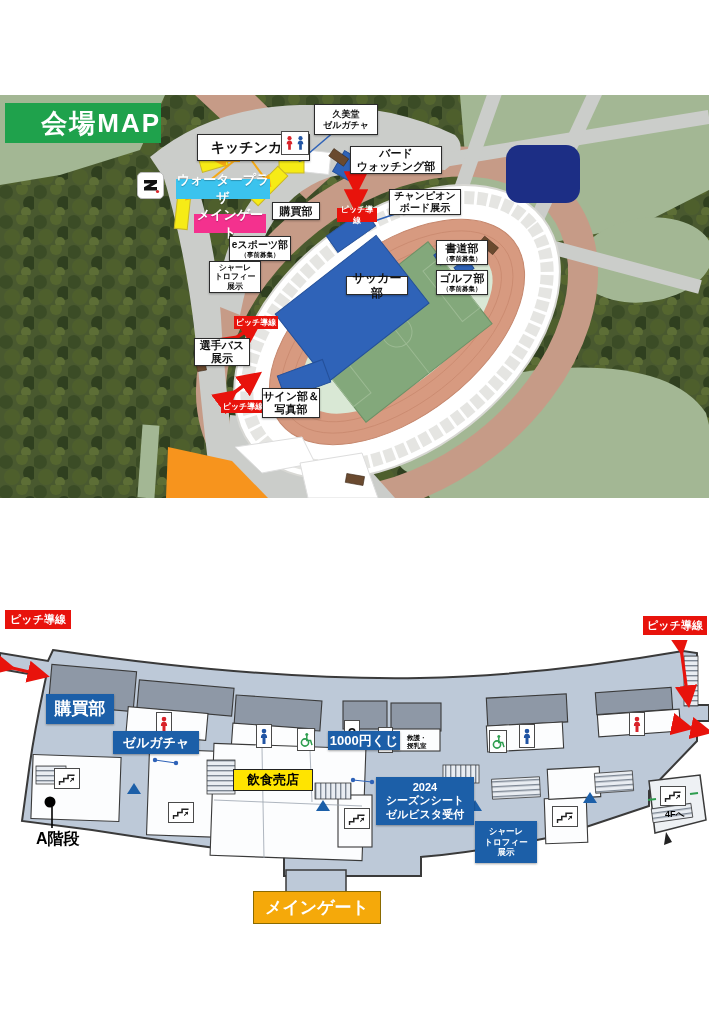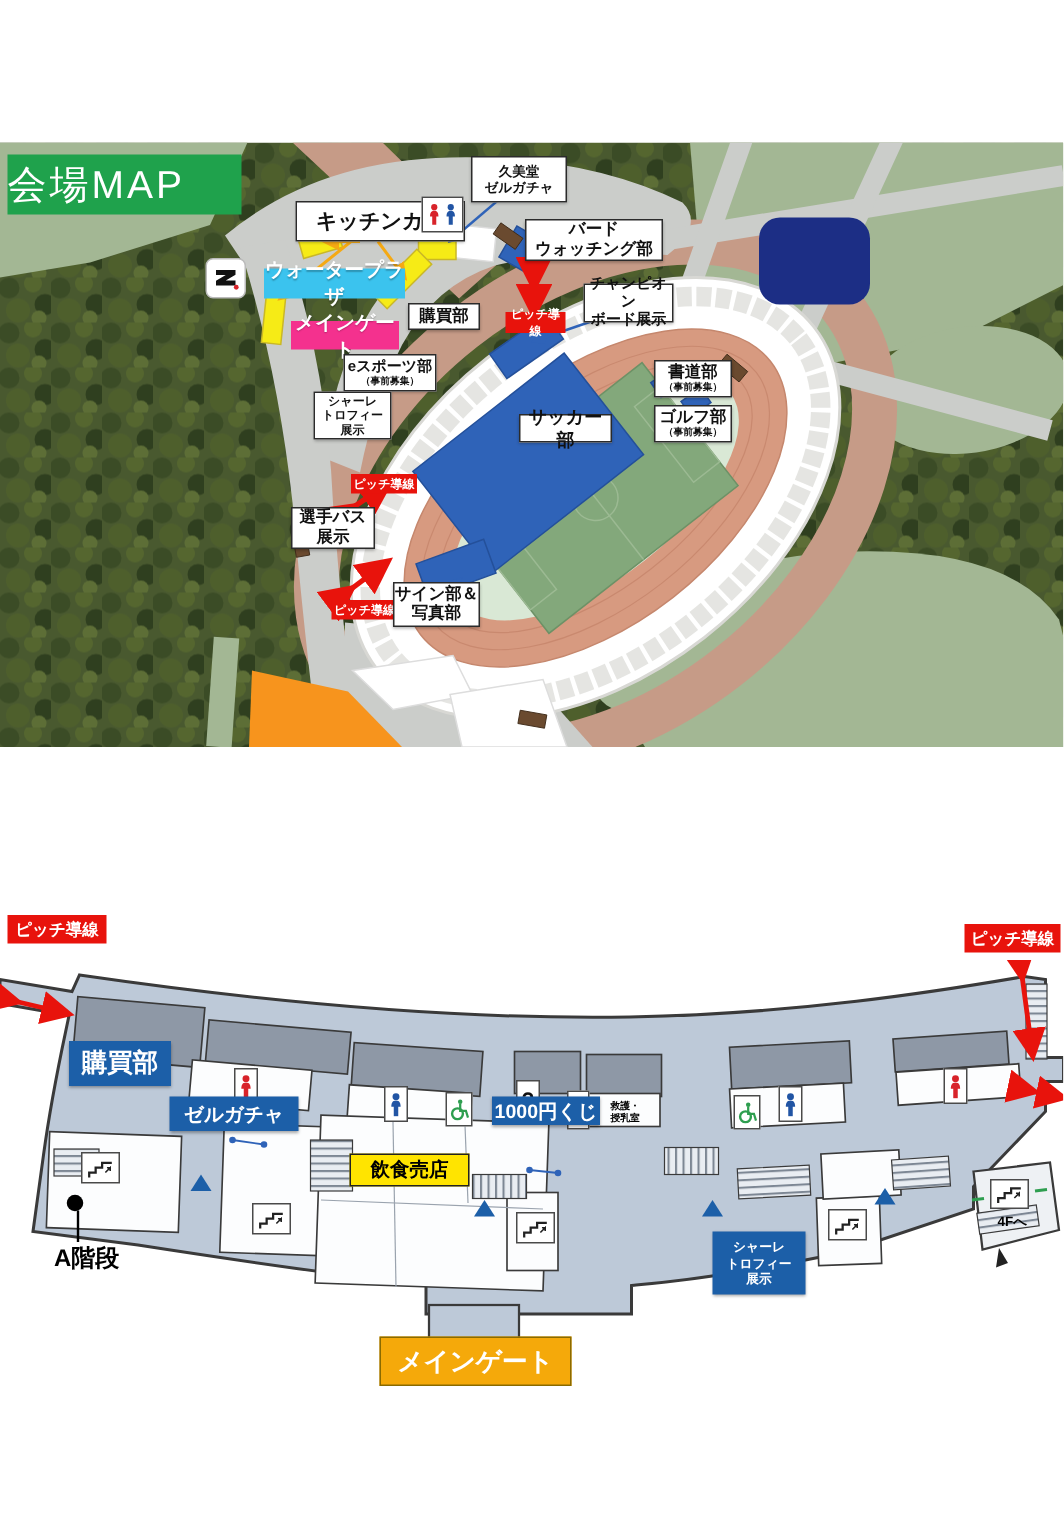--- a/index.html
+++ b/index.html
@@ -4,22 +4,22 @@
 <style>
   :root{
     --header-green:#1fa24c; --label-blue:#1c5fa8; --red:#e8130c; --cyan:#3bc3ee;
     --pink:#f4318e; --yellow:#ffe400; --gate-orange:#f5a90a; --navy-building:#1c2e85;
   }
   html,body{margin:0;padding:0;background:#fff;}
   .page{position:relative;width:709px;height:1024px;background:#fff;overflow:hidden;
         font-family:"Liberation Sans","DejaVu Sans",sans-serif;color:#111;}
   .abs{position:absolute;box-sizing:border-box;}
   svg{display:block;}
-  .gtitle{background:var(--header-green);color:#fff;font-weight:normal;text-align:center;
-          display:flex;align-items:center;justify-content:flex-start;letter-spacing:2px;}
+  .gtitle{background:var(--header-green);color:#fff;font-weight:bold;text-align:center;
+          display:flex;align-items:center;justify-content:flex-end;letter-spacing:2px;}
   .wbox{background:#fff;border:1px solid #2b2b2b;color:#111;font-weight:bold;text-align:center;
         display:flex;flex-direction:column;align-items:center;justify-content:center;line-height:1.18;
         box-shadow:0 1px 2px rgba(0,0,0,.3);}
   .bbox{background:var(--label-blue);color:#fff;font-weight:bold;text-align:center;
         display:flex;flex-direction:column;align-items:center;justify-content:center;line-height:1.22;
         box-shadow:0 1px 2px rgba(0,0,0,.35);}
   .rbox{background:var(--red);color:#fff;font-weight:bold;text-align:center;
         display:flex;align-items:center;justify-content:center;}
   .ybox{background:var(--yellow);border:1px solid #222;color:#000;font-weight:bold;text-align:center;
         display:flex;align-items:center;justify-content:center;}
@@ -213,21 +213,21 @@
 
   <div class="abs wbox" style="left:272px;top:202px;width:48px;height:18px;font-size:11px">
     <span>購買部</span>
   </div>
 
   <div class="abs wbox" style="left:350px;top:146px;width:92px;height:28px;font-size:11px">
     <span>バード</span>
       <span>ウォッチング部</span>
   </div>
 
-  <div class="abs wbox" style="left:389px;top:189px;width:60px;height:26px;font-size:10px">
+  <div class="abs wbox" style="left:389px;top:189px;width:72px;height:26px;font-size:10px">
     <span>チャンピオン</span>
       <span>ボード展示</span>
   </div>
 
   <div class="abs rbox" style="left:337px;top:208px;width:40px;height:14px;font-size:8px">
     <span>ピッチ導線</span>
   </div>
 
   <div class="abs wbox" style="left:436px;top:240px;width:52px;height:25px">
     <span style="font-size:11px">書道部</span>
@@ -460,20 +460,25 @@
   </div>
 
   <div class="abs bbox" style="left:328px;top:731px;width:72px;height:19px;font-size:13px">
     <span>1000円くじ</span>
   </div>
 
   <div class="abs ybox" style="left:233px;top:769px;width:80px;height:22px;font-size:13px">
     <span>飲食売店</span>
   </div>
 
+  <div class="abs bbox" style="left:376px;top:777px;width:98px;height:48px;font-size:11px">
+    <span>2024</span>
+    <span>シーズンシート</span>
+    <span>ゼルビスタ受付</span>
+  </div>
 
   <div class="abs bbox" style="left:475px;top:821px;width:62px;height:42px;font-size:8.5px">
     <span>シャーレ</span>
     <span>トロフィー</span>
     <span>展示</span>
   </div>
 
   <div class="abs plain" style="left:24px;top:829px;font-size:16px">
     <span>A階段</span>
   </div>

